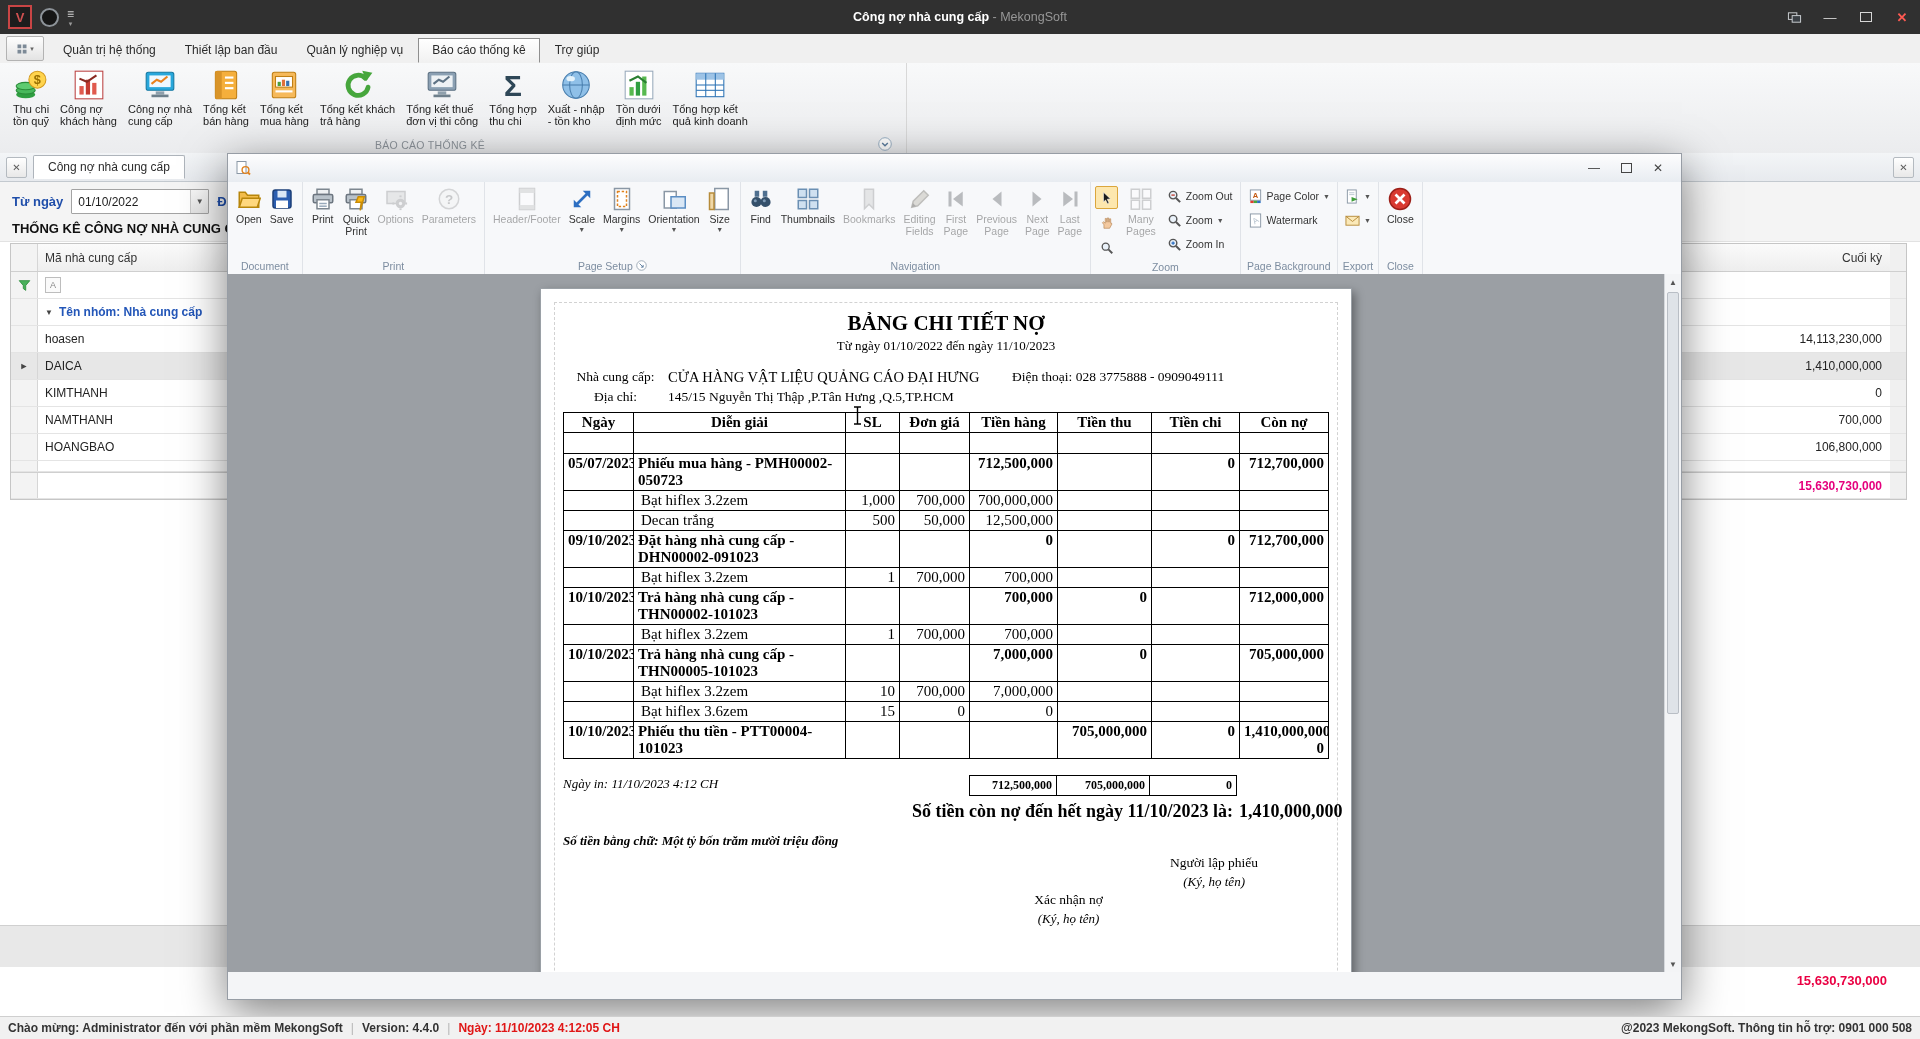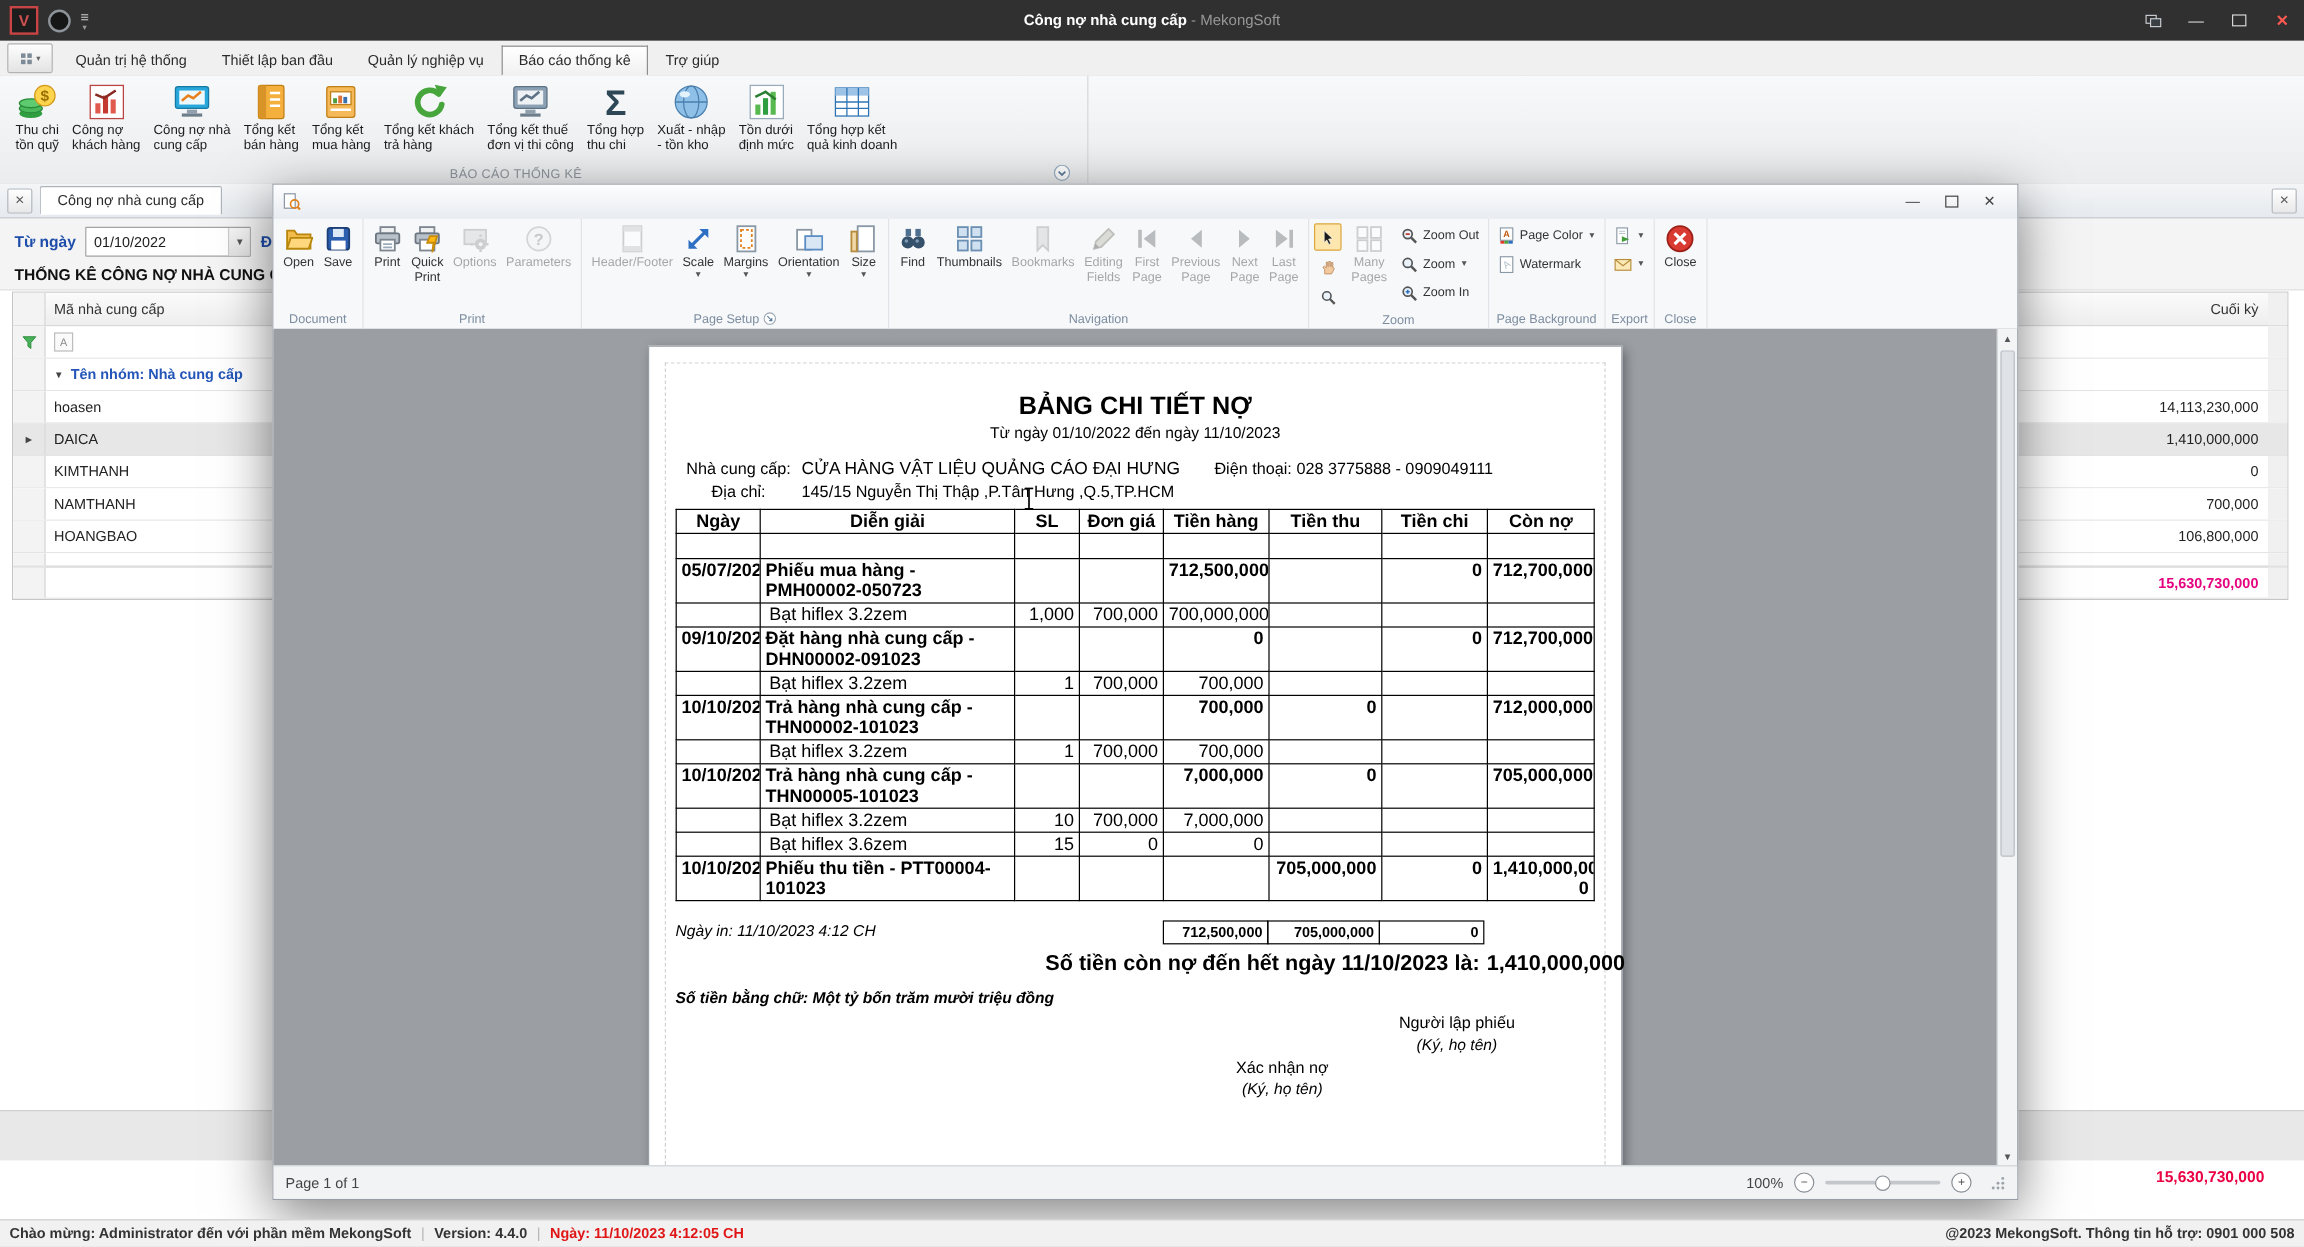--- a/index.html
+++ b/index.html
@@ -125,21 +125,21 @@
   .tgroup-label svg{width:11px;height:11px;}
   
   .pv-doc{position:absolute;top:120px;left:0;right:0;bottom:27px;background:#9b9fa4;overflow:hidden;}
   .pv-scroll{position:absolute;right:0;top:0;bottom:0;width:16px;background:#f3f4f6;border-left:1px solid #d5d8dc;}
   .pv-scroll .arr{height:16px;display:flex;align-items:center;justify-content:center;font-size:8px;color:#555;}
   .pv-scroll .arr.dn{position:absolute;bottom:0;left:0;right:0;}
   .pv-thumb{position:absolute;left:2px;right:2px;top:18px;height:420px;background:#dfe3e8;border:1px solid #b9bec5;border-radius:2px;}
   .page{position:absolute;left:312px;top:14px;width:810px;height:1150px;background:#fff;border:1px solid #9aa0a6;
         box-shadow:3px 4px 9px rgba(0,0,0,.38);}
   .page-frame{position:absolute;left:13px;right:13px;top:13px;bottom:13px;border:1px dashed #d2d2d2;}
-  .rp{position:relative;font-family:Liberation Sans, sans-serif;color:#000;padding:38px 22px 0;}
+  .rp{position:relative;font-family:Liberation Serif, serif;color:#000;padding:22px 22px 0;}
   .rp-title{text-align:center;font-size:21px;font-weight:bold;}
   .rp-sub{text-align:center;font-size:13px;margin-top:2px;}
   .rp-info{margin-top:15px;font-size:13.5px;}
   .rp-row1{display:flex;align-items:flex-start;}
   .rp-lab{width:105px;flex:none;text-align:center;}
   .rp-supplier{width:338px;flex:none;font-size:14.5px;}
   .rp-phone{margin-left:6px;white-space:nowrap;}
   .rp-row2{margin-top:3px;display:flex;}
   table.rp-tbl{border-collapse:collapse;margin-top:7px;width:765px;font-size:15px;table-layout:fixed;}
   .rp-tbl th,.rp-tbl td{border:1px solid #000;padding:1px 4px;vertical-align:top;overflow:hidden;}
@@ -970,20 +970,30 @@
               <tr class="r-item">
                 <td class="c-date"></td>
                 <td class="c-desc">Bạt hiflex 3.2zem</td>
                 <td class="c-num">1,000</td>
                 <td class="c-num">700,000</td>
                 <td class="c-num">700,000,000</td>
                 <td class="c-num"></td>
                 <td class="c-num"></td>
                 <td class="c-num"></td>
               </tr>
+              <tr class="r-item">
+                <td class="c-date"></td>
+                <td class="c-desc">Decan trắng</td>
+                <td class="c-num">500</td>
+                <td class="c-num">50,000</td>
+                <td class="c-num">12,500,000</td>
+                <td class="c-num"></td>
+                <td class="c-num"></td>
+                <td class="c-num"></td>
+              </tr>
               <tr class="r-doc">
                 <td class="c-date">09/10/2023</td>
                 <td class="c-desc">Đặt hàng nhà cung cấp - DHN00002-091023</td>
                 <td class="c-num"></td>
                 <td class="c-num"></td>
                 <td class="c-num">0</td>
                 <td class="c-num"></td>
                 <td class="c-num">0</td>
                 <td class="c-num">712,700,000</td>
               </tr>
@@ -1082,38 +1092,17 @@
         </div>
       </div>
     </div>
     <div class="pv-scroll">
       <div class="arr">▲</div>
       <div class="pv-thumb"></div>
       <div class="arr dn">▼</div>
     </div>
   </div>
 
-  <div class="pv-status">
-    <span>Page 1 of 1</span>
-    <span class="pv-zoom">
-      <span>100%</span>
-      <span class="zbtn">−</span>
-      <span class="ztrack">
-          <span class="zknob"></span>
-        </span>
-      <span class="zbtn">+</span>
-      <svg class="grip" viewBox="0 0 13 13">
-          <g fill="#9aa2aa">
-            <circle cx="11" cy="3" r="1.2"></circle>
-            <circle cx="11" cy="7" r="1.2"></circle>
-            <circle cx="7" cy="7" r="1.2"></circle>
-            <circle cx="11" cy="11" r="1.2"></circle>
-            <circle cx="7" cy="11" r="1.2"></circle>
-            <circle cx="3" cy="11" r="1.2"></circle>
-          </g>
-        </svg>
-    </span>
-  </div>
 </div>
 
 <svg class="cursor" viewBox="0 0 11 19">
   <path d="M2 1h7M2 18h7M5.5 1v17" stroke="#000" stroke-width="1.4" fill="none"></path>
 </svg>
 
 </body></html>

